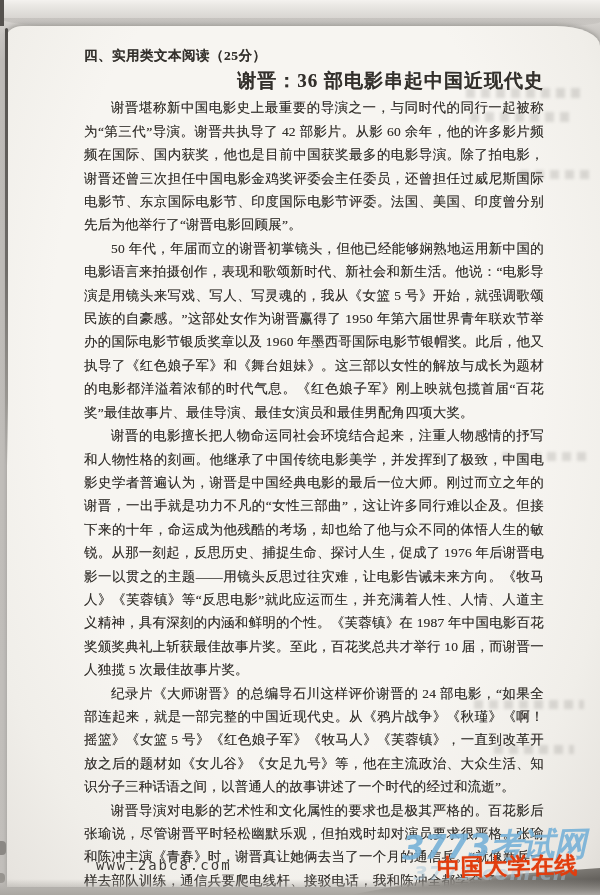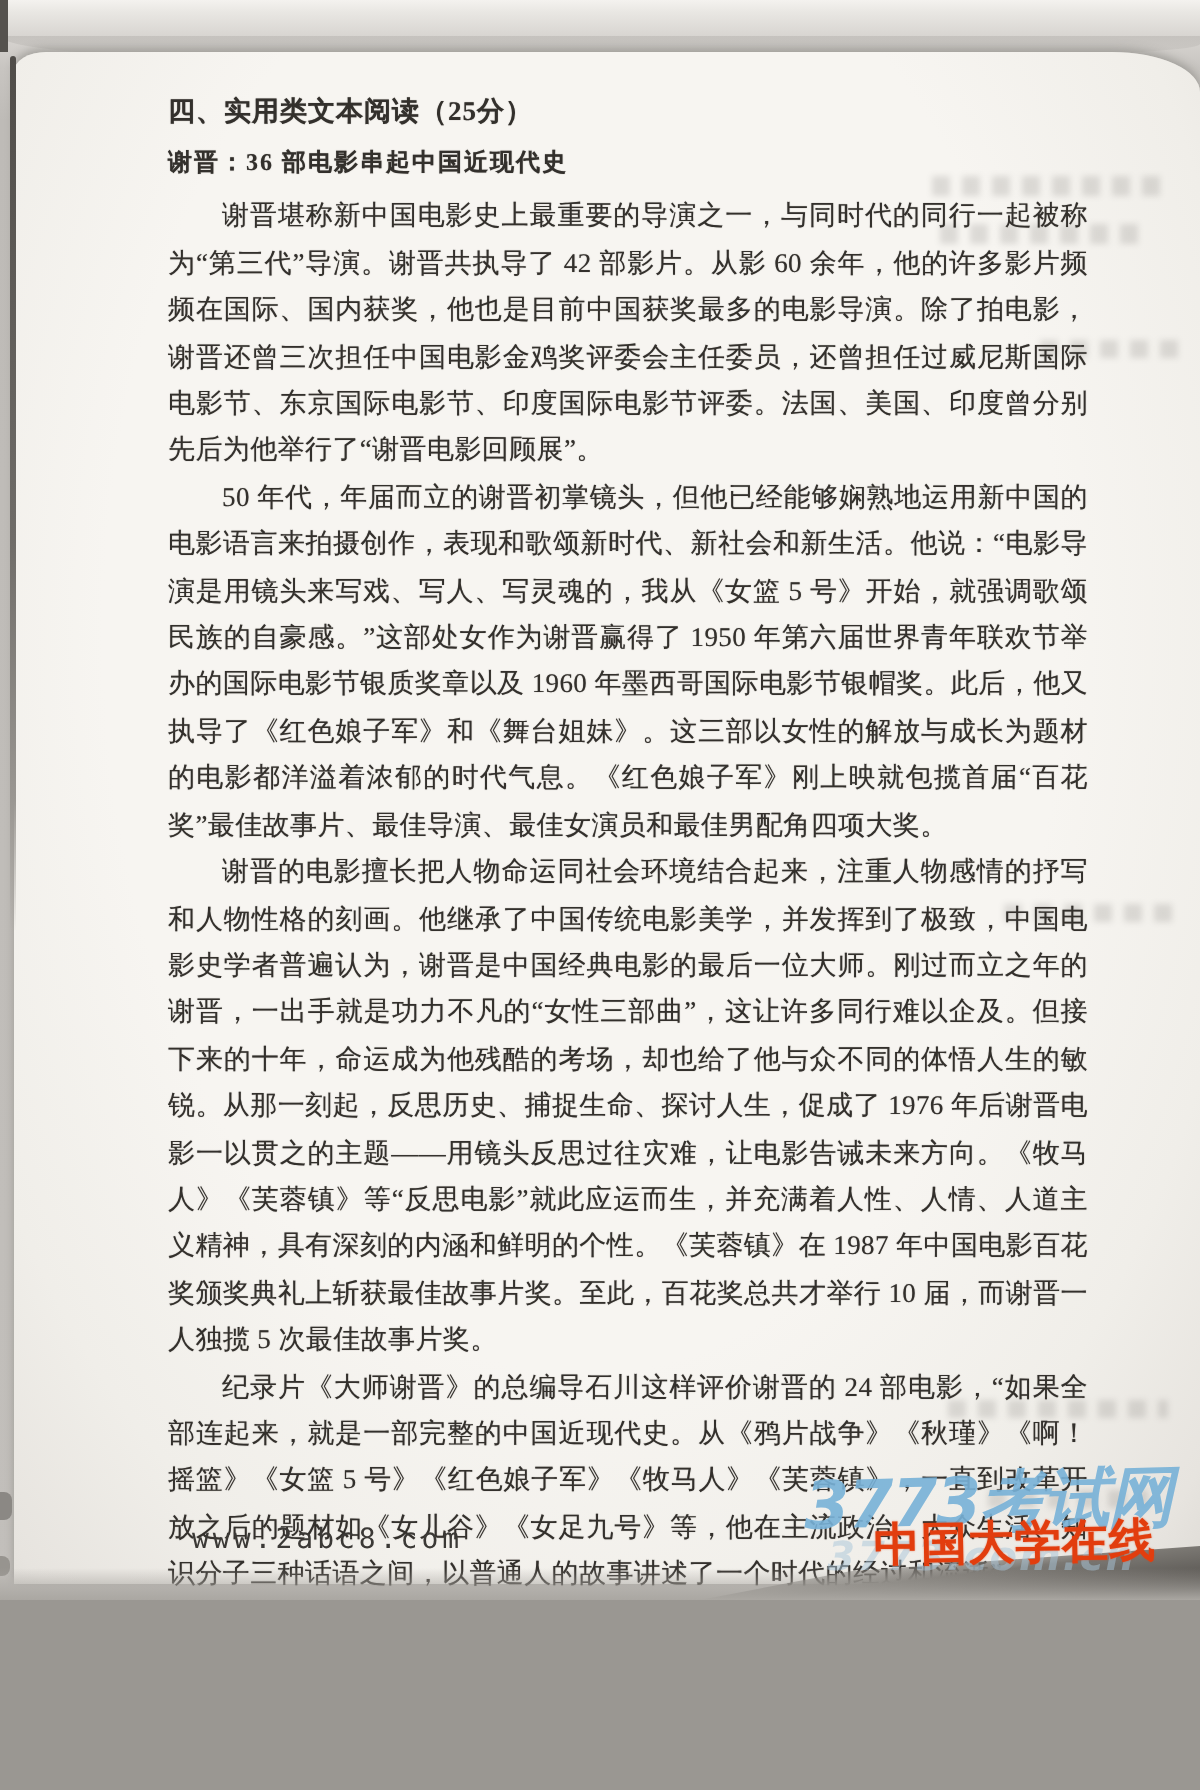--- a/index.html
+++ b/index.html
@@ -1,17 +1,17 @@
 <!DOCTYPE html>
 <html><head>
 <meta charset="utf-8">
 <style>
   html,body{margin:0;padding:0;background:#9a9792;}
   .scan{
-    position:relative;width:600px;height:800px;overflow:hidden;
+    position:relative;width:600px;height:895px;overflow:hidden;
     background:linear-gradient(180deg,#f4f2ef 0px,#e9e7e3 6px,#d8d5d1 18px,#c8c5c1 34px,#beBBb7 60px,#c2bfbb 100%);
     font-family:"Liberation Serif",serif;
   }
   
   .paper{
     position:absolute;left:7px;top:26px;right:0;bottom:8px;
     background:radial-gradient(ellipse at 48% 38%, #f7f5f1 55%, #f0eee9 78%, #e7e4df 94%, #dedbd6 100%);
     border-radius:16px 44px 0 0 / 10px 20px 0 0;
     box-shadow:0 -2px 4px rgba(90,88,84,.35);
   }
@@ -48,21 +48,21 @@
   .ghost.g6{right:26px;top:745px;width:80px;height:9px;}
   
   .content{
     position:absolute;left:84px;top:44px;width:460px;
     color:#33302c;font-size:13.5px;line-height:23.4px;
     text-shadow:0 0 .5px rgba(55,50,45,.55);
   }
   .section-heading{font-weight:bold;letter-spacing:.5px;}
   .question-intro{letter-spacing:.3px;}
   .doc-title{
-    text-align:left;font-weight:bold;font-size:12px;line-height:26px;
+    text-align:right;font-weight:bold;font-size:19px;line-height:26px;
     letter-spacing:1px;margin:1px 0 2px;
   }
   .para{margin:0;text-indent:2em;text-align:justify;letter-spacing:.2px;}
   
   .wm-left{
     position:absolute;left:96px;bottom:22px;
     font-family:"DejaVu Sans Mono",monospace;font-size:14px;color:#3b3936;letter-spacing:2px;text-align:center;
   }
   .wm-brand{
     position:absolute;right:14px;bottom:26px;z-index:2;

